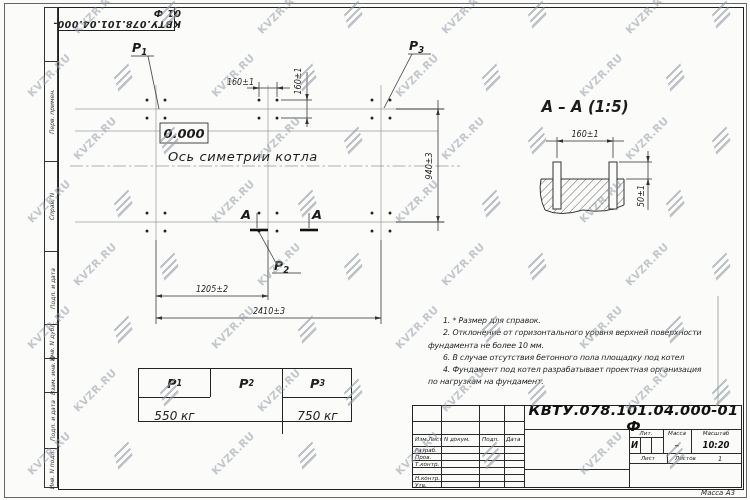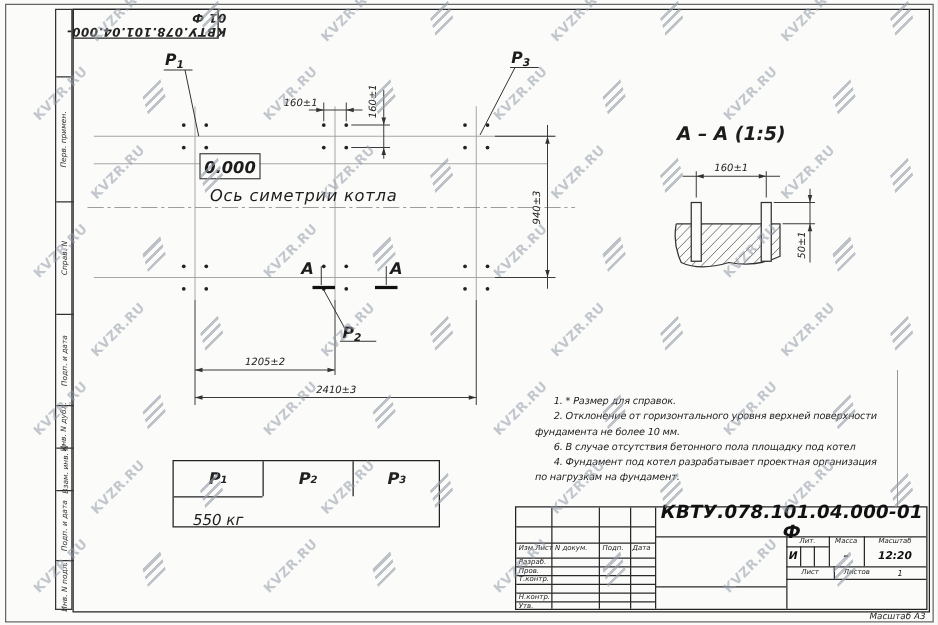--- a/index.html
+++ b/index.html
@@ -258,20 +258,21 @@
       </div>
     <div class="cell hdr" style="left:71px;width:72px">
         <span>P</span>
         <span class="psub">2</span>
       </div>
     <div class="cell hdr" style="left:143px;width:70px">
         <span>P</span>
         <span class="psub">3</span>
       </div>
     <div class="cell val" style="left:0;width:71px;border-left:none">550 кг</div>
+    <div class="cell val" style="left:143px;width:70px">750 кг</div>
   </div>
 
   <div class="abs tblock">
 
     <div class="ln" style="left:28px;top:0;width:1px;height:81px"></div>
     <div class="ln" style="left:66px;top:0;width:1px;height:81px"></div>
     <div class="ln" style="left:91px;top:0;width:1px;height:81px"></div>
     <div class="ln" style="left:111px;top:0;width:1.3px;height:81px"></div>
     <div class="ln" style="left:0;top:15px;width:111px;height:1px"></div>
     <div class="ln" style="left:0;top:28px;width:111px;height:1px"></div>
@@ -305,29 +306,29 @@
     <div class="tb tb-txt" style="left:2px;top:76px">Утв.</div>
 
     <div class="tb cen docnum" style="left:111px;top:0;width:219px;height:23px">КВТУ.078.101.04.000-01 Ф</div>
 
 
     <div class="tb cen tb-txt" style="left:216px;top:23px;width:34px;height:8px">Лит.</div>
     <div class="tb cen tb-txt" style="left:250px;top:23px;width:28px;height:8px">Масса</div>
     <div class="tb cen tb-txt" style="left:278px;top:23px;width:50px;height:8px">Масштаб</div>
     <div class="tb cen tval" style="left:216px;top:31px;width:11px;height:16px">И</div>
     <div class="tb cen tval" style="left:250px;top:31px;width:28px;height:16px">–</div>
-    <div class="tb cen tval" style="left:278px;top:31px;width:50px;height:16px">12:20</div>
+    <div class="tb cen tval" style="left:278px;top:31px;width:50px;height:16px">10:20</div>
 
     <div class="tb cen tb-txt" style="left:216px;top:47px;width:38px;height:10px">Лист</div>
     <div class="tb tb-txt" style="left:262px;top:49px">Листов</div>
     <div class="tb tb-txt" style="left:305px;top:49px;font-size:6.5px">1</div>
 
   </div>
 
-  <div class="abs fmt" style="left:693px;top:489px;width:50px">Масштаб А3</div>
+  <div class="abs fmt" style="left:693px;top:489px;width:50px">Масса А3</div>
 
   <div class="abs wm-layer">
       <div class="wm-item wm-text" style="left: 67px; top: 6px;">KVZR.RU</div>
       <div class="wm-item wm-mark" style="left: 159px; top: 6px;"></div>
       <div class="wm-item wm-text" style="left: 251px; top: 6px;">KVZR.RU</div>
       <div class="wm-item wm-mark" style="left: 343px; top: 6px;"></div>
       <div class="wm-item wm-text" style="left: 435px; top: 6px;">KVZR.RU</div>
       <div class="wm-item wm-mark" style="left: 527px; top: 6px;"></div>
       <div class="wm-item wm-text" style="left: 619px; top: 6px;">KVZR.RU</div>
       <div class="wm-item wm-mark" style="left: 711px; top: 6px;"></div>

